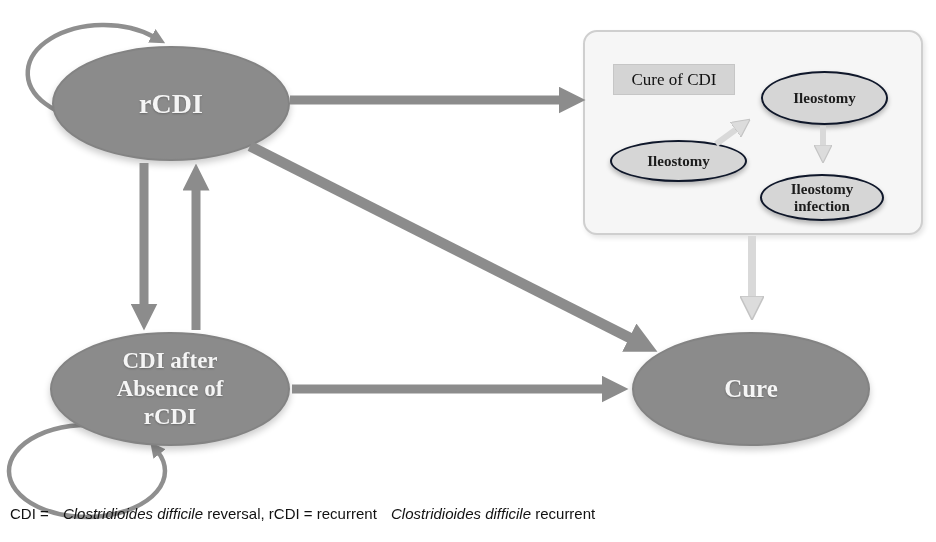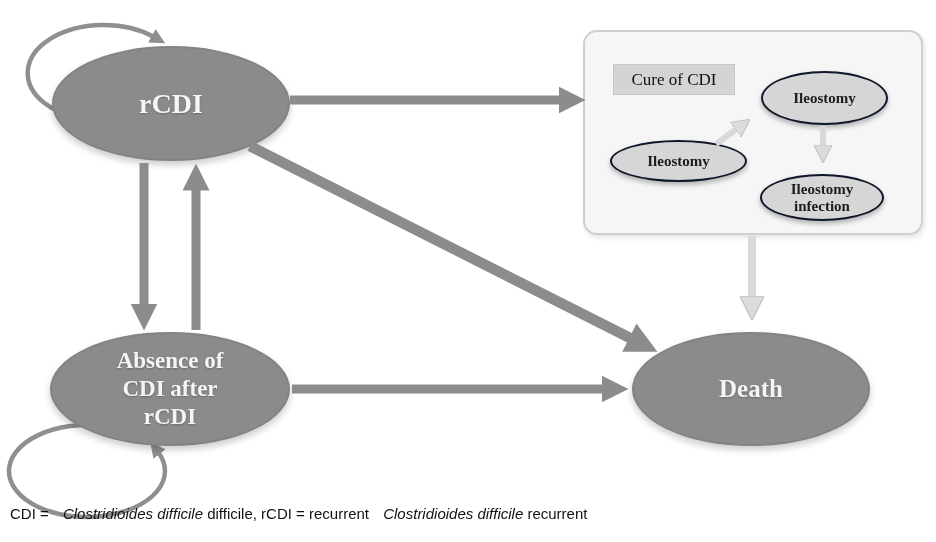--- a/index.html
+++ b/index.html
@@ -69,27 +69,27 @@
       <div>Ileostomy</div>
       <div>infection</div>
     </div>
   </div>
 
   <div class="node dark" style="left:52px;top:46px;width:238px;height:115px;font-size:28px;">
     <span>rCDI</span>
   </div>
 
   <div class="node dark" style="left:50px;top:332px;width:240px;height:114px;font-size:23px;line-height:1.22;">
+    <div>CDI after</div>
     <div>Absence of</div>
-    <div>CDI after</div>
     <div>rCDI</div>
   </div>
 
   <div class="node dark" style="left:632px;top:332px;width:238px;height:114px;font-size:25px;">
-    <span>Death</span>
+    <span>Cure</span>
   </div>
 
   <svg class="layer" viewBox="0 0 936 542">
     <defs>
       <marker id="ah-dark" viewBox="0 0 6 6" refX="1" refY="3" markerWidth="3" markerHeight="3" orient="auto">
         <path d="M0,0 L6,3 L0,6 Z" fill="#8c8c8c"></path>
       </marker>
       <marker id="ah-light" viewBox="0 0 6 6" refX="1" refY="3" markerWidth="3" markerHeight="3" orient="auto">
         <path d="M0,0 L6,3 L0,6 Z" fill="#dcdcdc" stroke="#c4c4c4" stroke-width="0.4"></path>
       </marker>
@@ -98,16 +98,16 @@
     <line x1="144" y1="163" x2="144" y2="308" stroke="#8c8c8c" stroke-width="9" marker-end="url(#ah-dark)"></line>
     <line x1="196" y1="330" x2="196" y2="186" stroke="#8c8c8c" stroke-width="9" marker-end="url(#ah-dark)"></line>
     <line x1="250" y1="146" x2="634" y2="340" stroke="#8c8c8c" stroke-width="10.5" marker-end="url(#ah-dark)"></line>
     <line x1="292" y1="389" x2="606" y2="389" stroke="#8c8c8c" stroke-width="9" marker-end="url(#ah-dark)"></line>
     <line x1="716" y1="144" x2="738" y2="128" stroke="#d9d9d9" stroke-width="6" marker-end="url(#ah-light)"></line>
     <line x1="823" y1="126" x2="823" y2="148" stroke="#d9d9d9" stroke-width="6" marker-end="url(#ah-light)"></line>
     <line x1="752" y1="236" x2="752" y2="300" stroke="#d9d9d9" stroke-width="8" marker-end="url(#ah-light)"></line>
   </svg>
 
   <div class="footer">
-    <span>CDI = </span><em>Clostridioides difficile</em><span> difficile, rCDI = recurrent </span><em>Clostridioides difficile</em><span> recurrent</span>
+    <span>CDI = </span><em>Clostridioides difficile</em><span> reversal, rCDI = recurrent </span><em>Clostridioides difficile</em><span> recurrent</span>
   </div>
 
 </div>
 
 </body></html>

